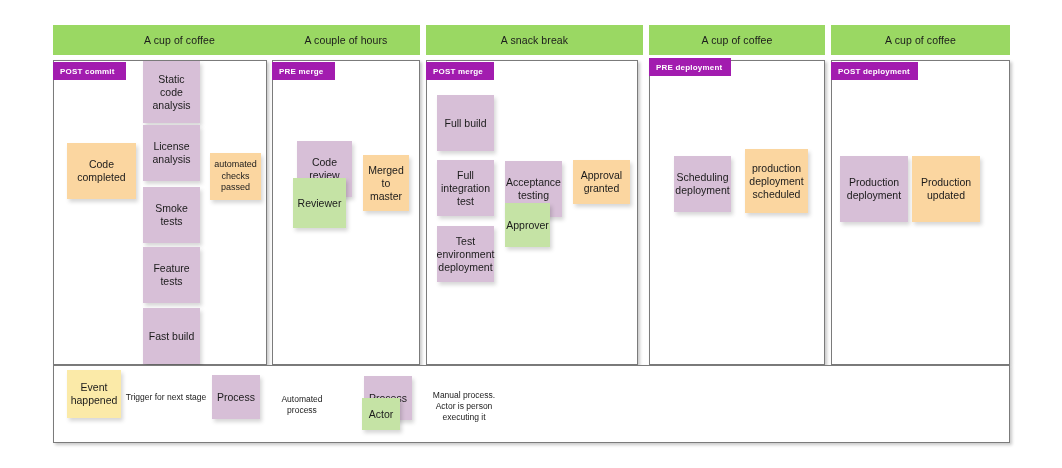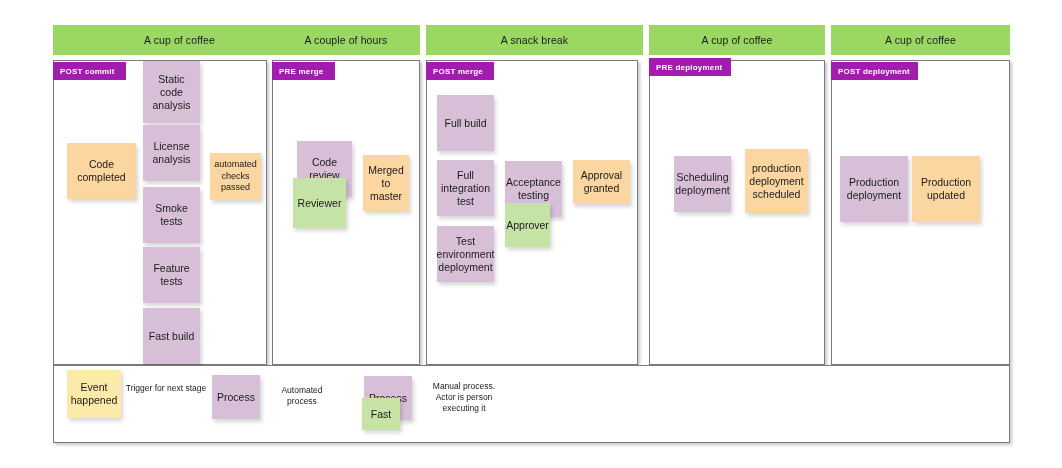--- a/index.html
+++ b/index.html
@@ -90,20 +90,21 @@
     border: 1px solid #7b7b7b;
     box-shadow: 2px 2px 3px rgba(0,0,0,0.22);
     box-sizing: border-box;
   }
   .legend-text {
     position: absolute;
     text-align: center;
     font-size: 8.5px;
     line-height: 11px;
     color: #1b1b1b;
+    margin-top: 9px;
   }
 </style>
 </head>
 <body>
 
 <div id="board">
 
   <div class="stage-header" style="left:53px; top:25px; width:253px;">
     <span>A cup of coffee</span>
   </div>
@@ -225,19 +226,19 @@
     <span>Process</span>
   </div>
   <div class="legend-text" style="left:268px; top:385px; width:68px;">
     <span>Automated process</span>
   </div>
 
   <div class="card purple" style="left:364px; top:376px; width:48px; height:44px;">
     <span>Process</span>
   </div>
   <div class="card green" style="left:362px; top:398px; width:38px; height:32px;">
-    <span>Fast</span>
+    <span>Actor</span>
   </div>
   <div class="legend-text" style="left:422px; top:381px; width:84px;">
     <span>Manual process. Actor is person executing it</span>
   </div>
 
 </div>
 
 </body></html>

